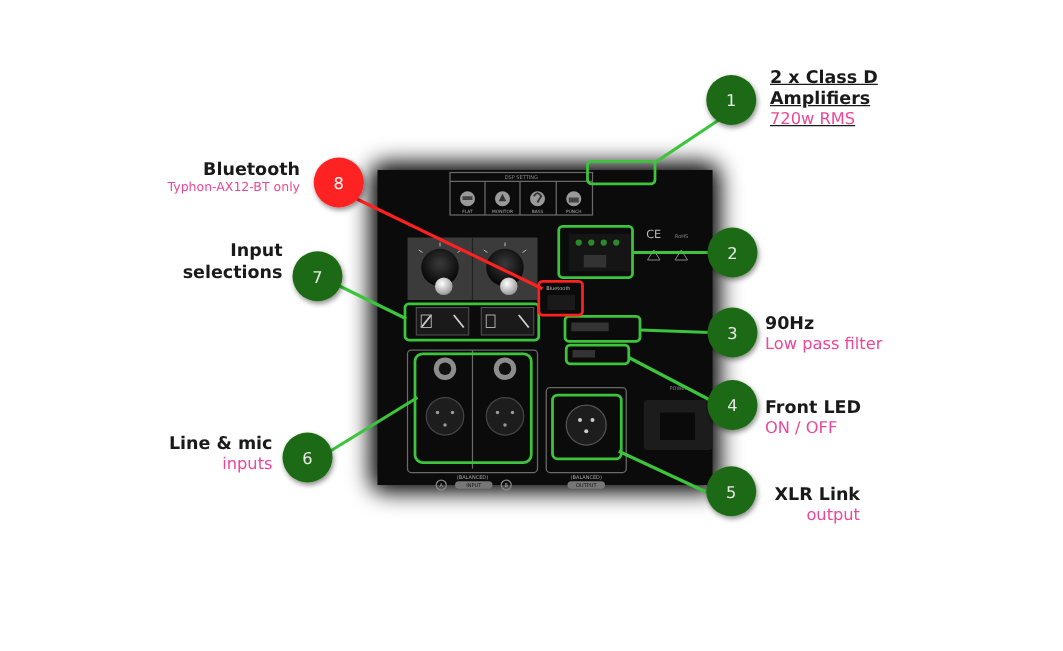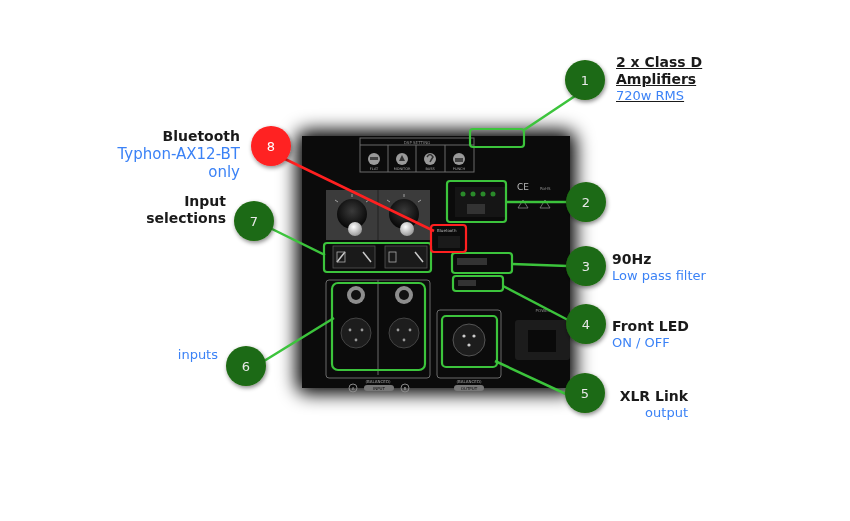--- a/index.html
+++ b/index.html
@@ -1,21 +1,21 @@
 <!DOCTYPE html>
 <html><head>
 <meta charset="utf-8">
 <style>
   html, body { margin:0; padding:0; background:#ffffff; }
   body { width:850px; height:521px; position:relative; overflow:hidden; font-family:"DejaVu Sans", sans-serif; }
   #stage { position:absolute; left:0; top:0; width:850px; height:521px; }
   .label { position:absolute; color:#1a1a1a; line-height:1.2; }
   .label .t { font-weight:bold; font-size:14px; display:block; }
-  .label .s { font-size:13px; color:#3b82f6; display:block; }
-  .label .s.small { font-size:15px; }
+  .label .s { font-size:13px; color:#ec4899; display:block; }
+  .label .s.small { font-size:10px; }
   .right { text-align:right; }
   .badge text { font-family:"DejaVu Sans", sans-serif; }
   .panel-text { font-family:"DejaVu Sans", sans-serif; }
 </style>
 </head>
 <body>
 
 <div id="stage">
 <svg width="850" height="521" viewBox="0 0 850 521" xmlns="http://www.w3.org/2000/svg">
   <defs>
@@ -241,20 +241,21 @@
   <span class="t">Front LED</span>
   <span class="s">ON / OFF</span>
 </div>
 
 <div class="label right" style="left:600px; top:388px; width:88px;">
   <span class="t">XLR Link</span>
   <span class="s">output</span>
 </div>
 
 <div class="label right" style="left:110px; top:347px; width:108px;">
+  <span class="t">Line &amp; mic</span>
   <span class="s">inputs</span>
 </div>
 
 <div class="label right" style="left:110px; top:193px; width:116px;">
   <span class="t">Input</span>
   <span class="t">selections</span>
 </div>
 
 <div class="label right" style="left:100px; top:128px; width:140px;">
   <span class="t">Bluetooth</span>

